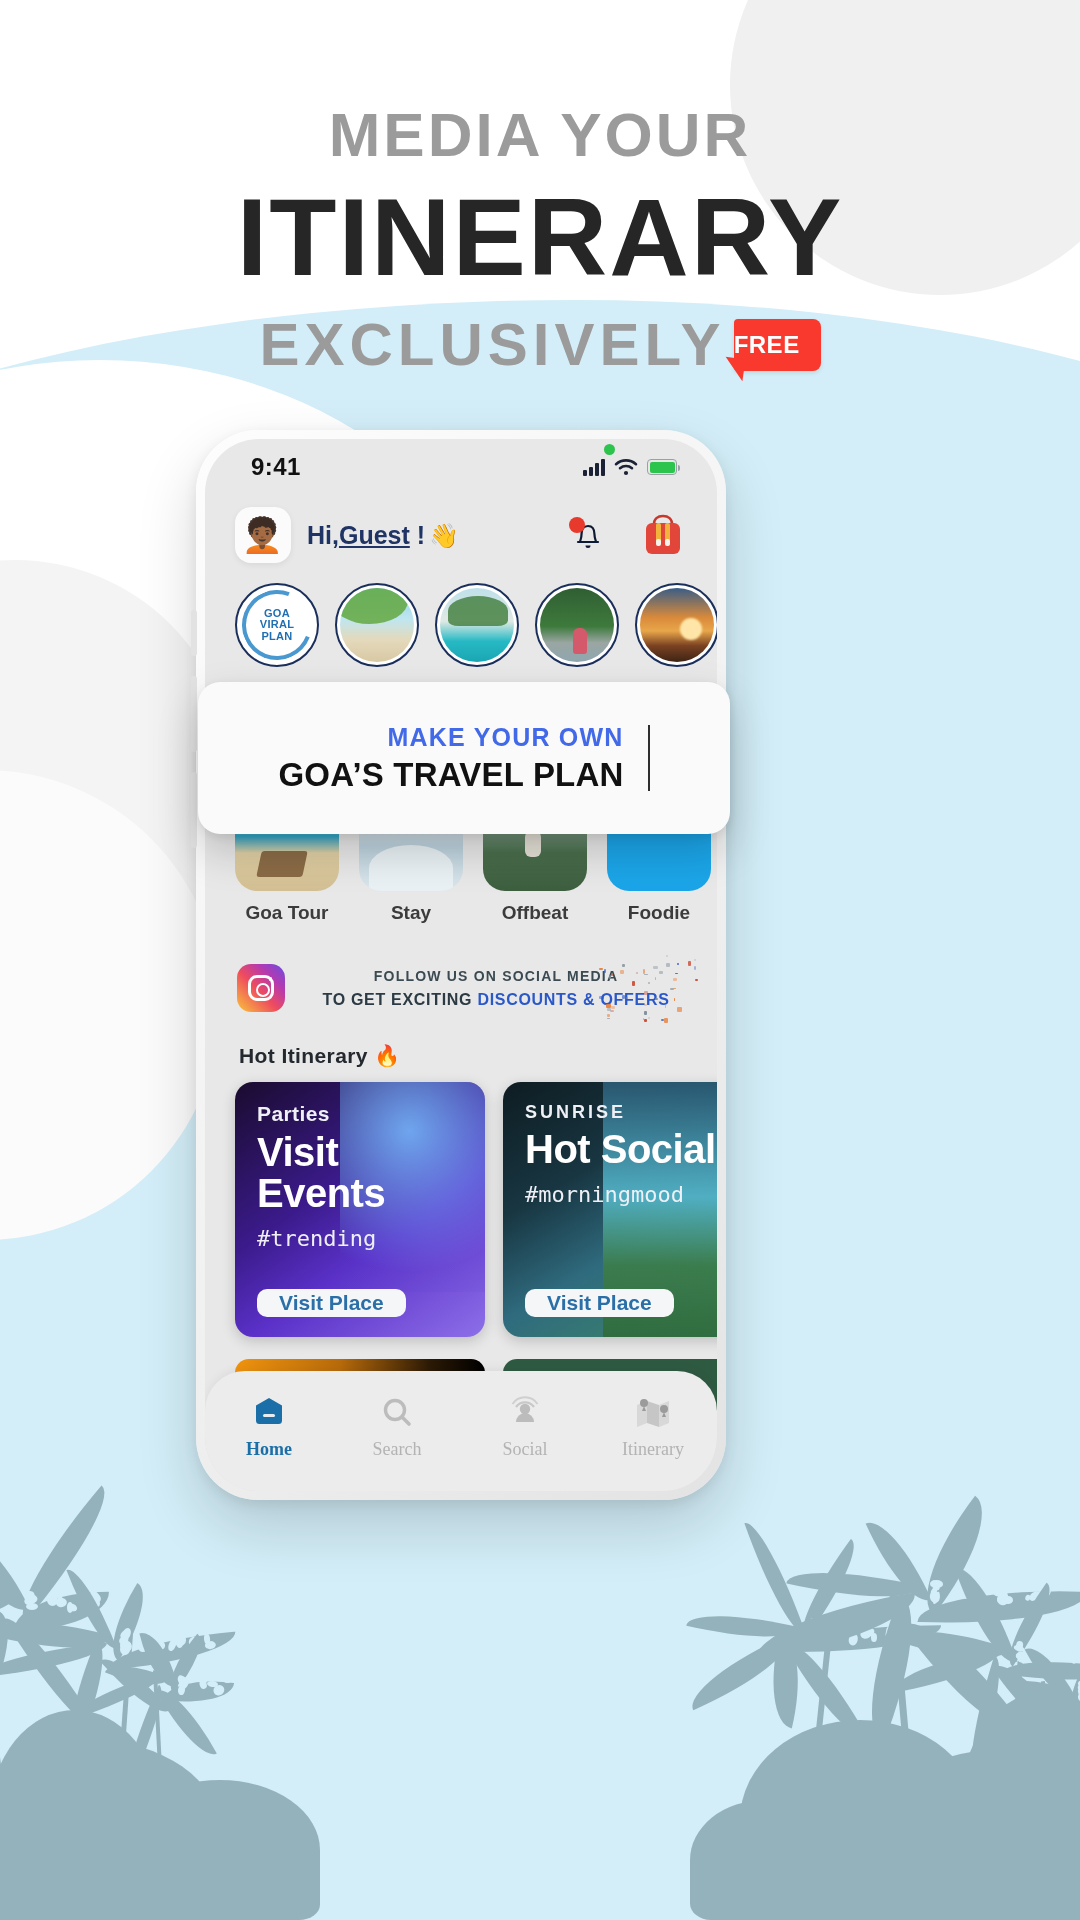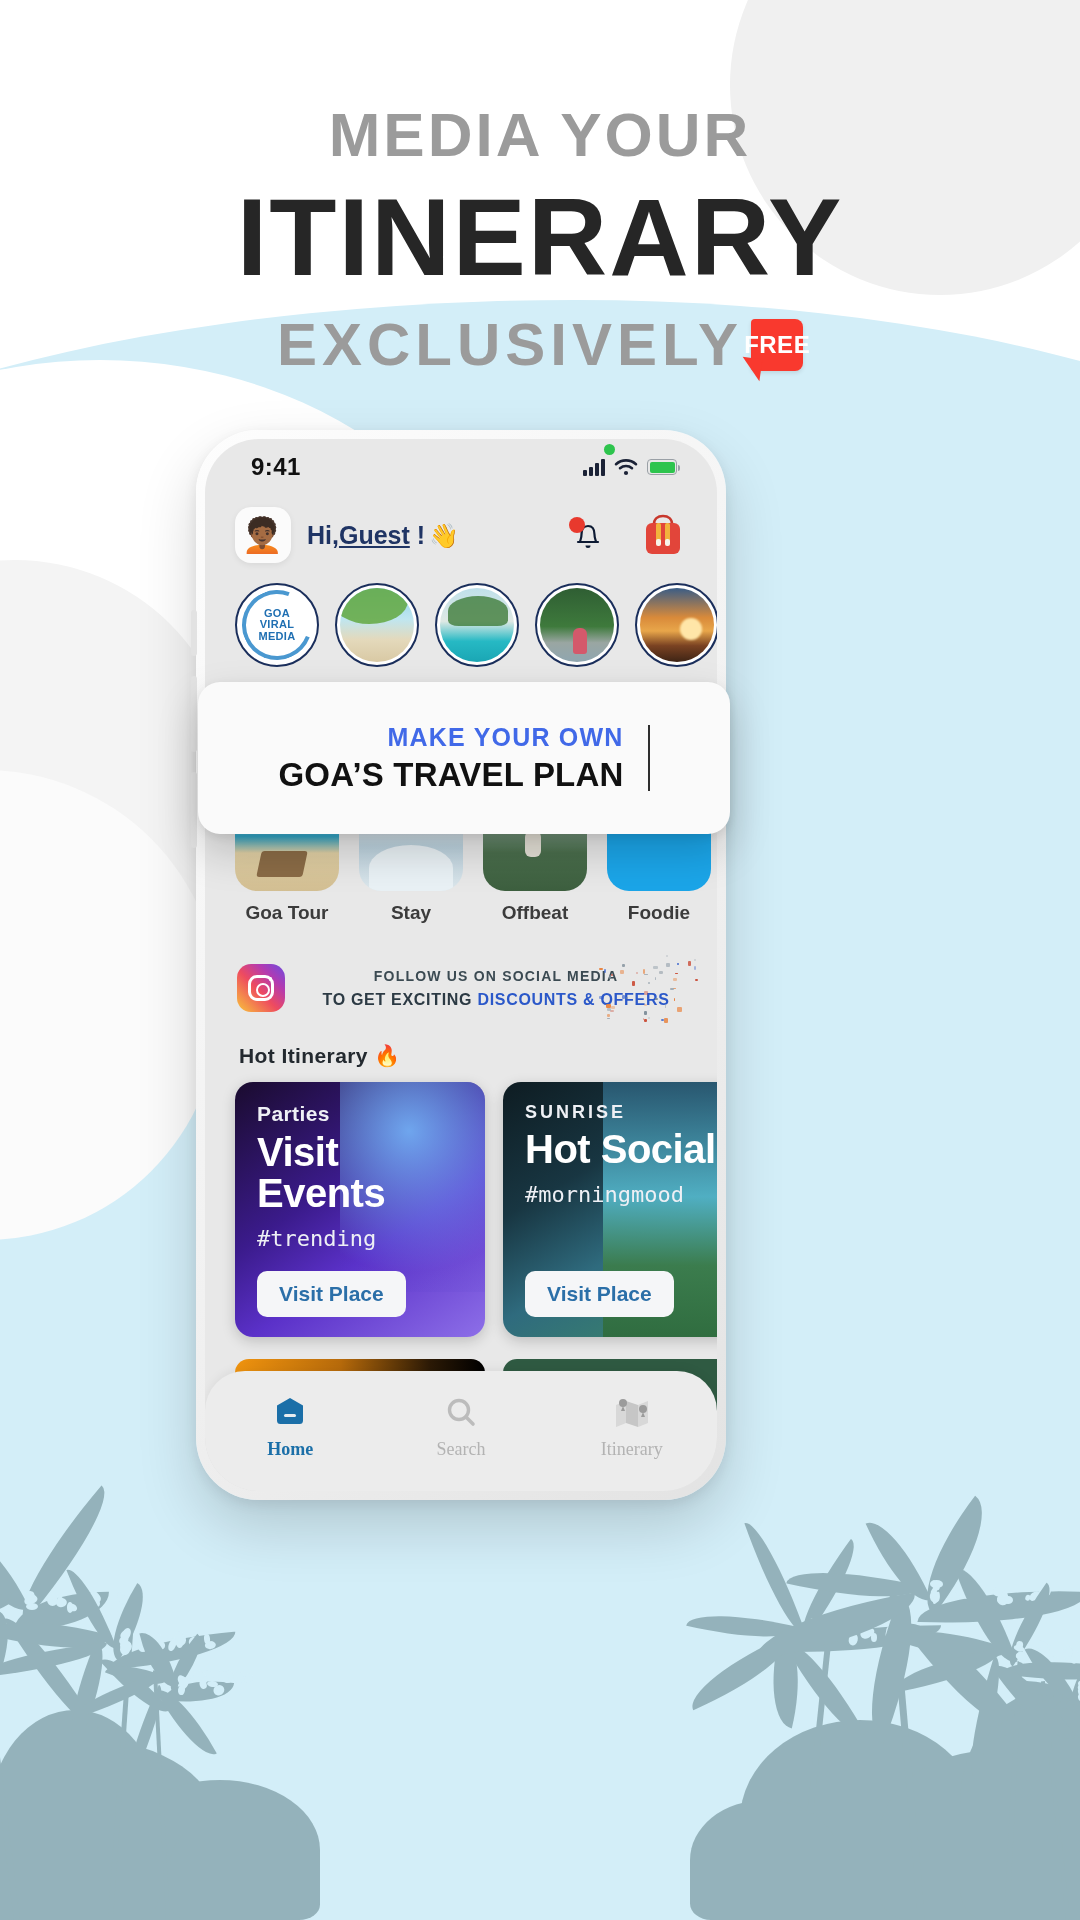--- a/index.html
+++ b/index.html
@@ -67,22 +67,22 @@
     font-size:110px;font-weight:bold;letter-spacing:2px;color:#262626;
     line-height:1.08;margin-top:12px;
   }
   .hl-3row{
     display:flex;align-items:center;justify-content:center;gap:8px;margin-top:18px;
   }
   .hl-3{
     font-size:60px;font-weight:bold;letter-spacing:5px;color:#9b9b9b;line-height:1;
   }
   .free-badge{
-    position:relative;width:52px;height:52px;background:#f9392e;
-    border-radius:4px 8px 8px 4px;display:flex;align-items:center;justify-content:center;
+    position:relative;width:87px;height:52px;background:#f9392e;
+    border-radius:4px 8px 8px 4px;display:flex;align-items:center;justify-content:flex-start;
     box-shadow:0 2px 4px rgba(0,0,0,.10);
   }
   .free-badge::before{
     content:"";position:absolute;left:-10px;bottom:-9px;width:0;height:0;
     border-left:20px solid transparent;border-top:22px solid #f9392e;
     transform:rotate(8deg);
   }
   .free-badge span{
     position:relative;z-index:2;color:#fff;font-size:24px;font-weight:bold;
     letter-spacing:.5px;
@@ -229,21 +229,21 @@
     background:linear-gradient(#2a5a74 0%,#53b5c9 45%,#3c7d4a 72%,#2f6b3c 100%);opacity:.92;
   }
   .p-content{position:relative;z-index:3;display:flex;flex-direction:column;height:100%;}
   .p-kicker{color:#eef0f5;font-size:21px;font-weight:bold;letter-spacing:.4px;}
   .p-kicker.wide{letter-spacing:3px;font-size:18px;}
   .p-title{color:#fff;font-size:40px;font-weight:bold;line-height:1.02;margin-top:6px;letter-spacing:-.5px;}
   .p-tag{color:#eef0f5;font-size:22px;margin-top:12px;font-family:"DejaVu Sans Mono",monospace;}
   .p-spacer{flex:1;}
   .p-btn{
     align-self:flex-start;background:#f5f6f8;border-radius:10px;
-    padding:11px 22px;color:#2b6fa8;font-size:21px;font-weight:bold;
+    padding:2px 22px;color:#2b6fa8;font-size:21px;font-weight:bold;
   }
 
   
   .strip{display:flex;gap:18px;padding:22px 0 0 30px;}
   .strip-card{width:250px;height:70px;border-radius:14px;flex:none;}
   .st-orange{background:linear-gradient(90deg,#f0940f 0%,#b86b0b 42%,#2c1a06 78%,#000 100%);}
   .st-green{background:#2f5a42;}
 
   
   .navbar{
@@ -599,21 +599,21 @@
       </div>
     </div>
 
     <div class="stories">
       <div class="story">
         <div class="inner s-logo">
           <div class="ring"></div>
           <div class="txt">
             <div>GOA</div>
             <div>VIRAL</div>
-            <div>MEDIA</div>
+            <div>PLAN</div>
           </div>
         </div>
       </div>
       <div class="story">
           <div class="inner s-beach"></div>
         </div>
       <div class="story">
           <div class="inner s-pool"></div>
         </div>
       <div class="story">
@@ -742,20 +742,31 @@
         <div class="navicon">
           <svg width="34" height="34" viewBox="0 0 34 34">
             <circle cx="15" cy="14" r="9.5" fill="none" stroke="#bcbcbc" stroke-width="3.4"></circle>
             <path d="M22 21l7 7" stroke="#bcbcbc" stroke-width="3.6" stroke-linecap="round"></path>
           </svg>
         </div>
         <div class="navlbl">Search</div>
       </div>
       <div class="navitem">
         <div class="navicon">
+          <svg width="36" height="34" viewBox="0 0 36 34">
+            <circle cx="18" cy="13" r="5.2" fill="#bcbcbc"></circle>
+            <path d="M9 26a9 9 0 0 1 18 0z" fill="#bcbcbc"></path>
+            <path d="M9 11a11 11 0 0 1 18 0" fill="none" stroke="#c8c8c8" stroke-width="2.2"></path>
+            <path d="M5.5 8a15 15 0 0 1 25 0" fill="none" stroke="#cfcfcf" stroke-width="2"></path>
+          </svg>
+        </div>
+        <div class="navlbl">Social</div>
+      </div>
+      <div class="navitem">
+        <div class="navicon">
           <svg width="38" height="32" viewBox="0 0 38 32">
             <path d="M3 8l10-4v22L3 30z" fill="#d8d8d8"></path>
             <path d="M13 4l12 4v22L13 26z" fill="#c6c6c6"></path>
             <path d="M25 8l10-4v22l-10 4z" fill="#d8d8d8"></path>
             <circle cx="10" cy="6" r="4" fill="#9b9b9b"></circle>
               <path d="M10 9l2 5-4 0z" fill="#9b9b9b"></path>
             <circle cx="30" cy="12" r="4" fill="#9b9b9b"></circle>
               <path d="M30 15l2 5-4 0z" fill="#9b9b9b"></path>
           </svg>
         </div>

